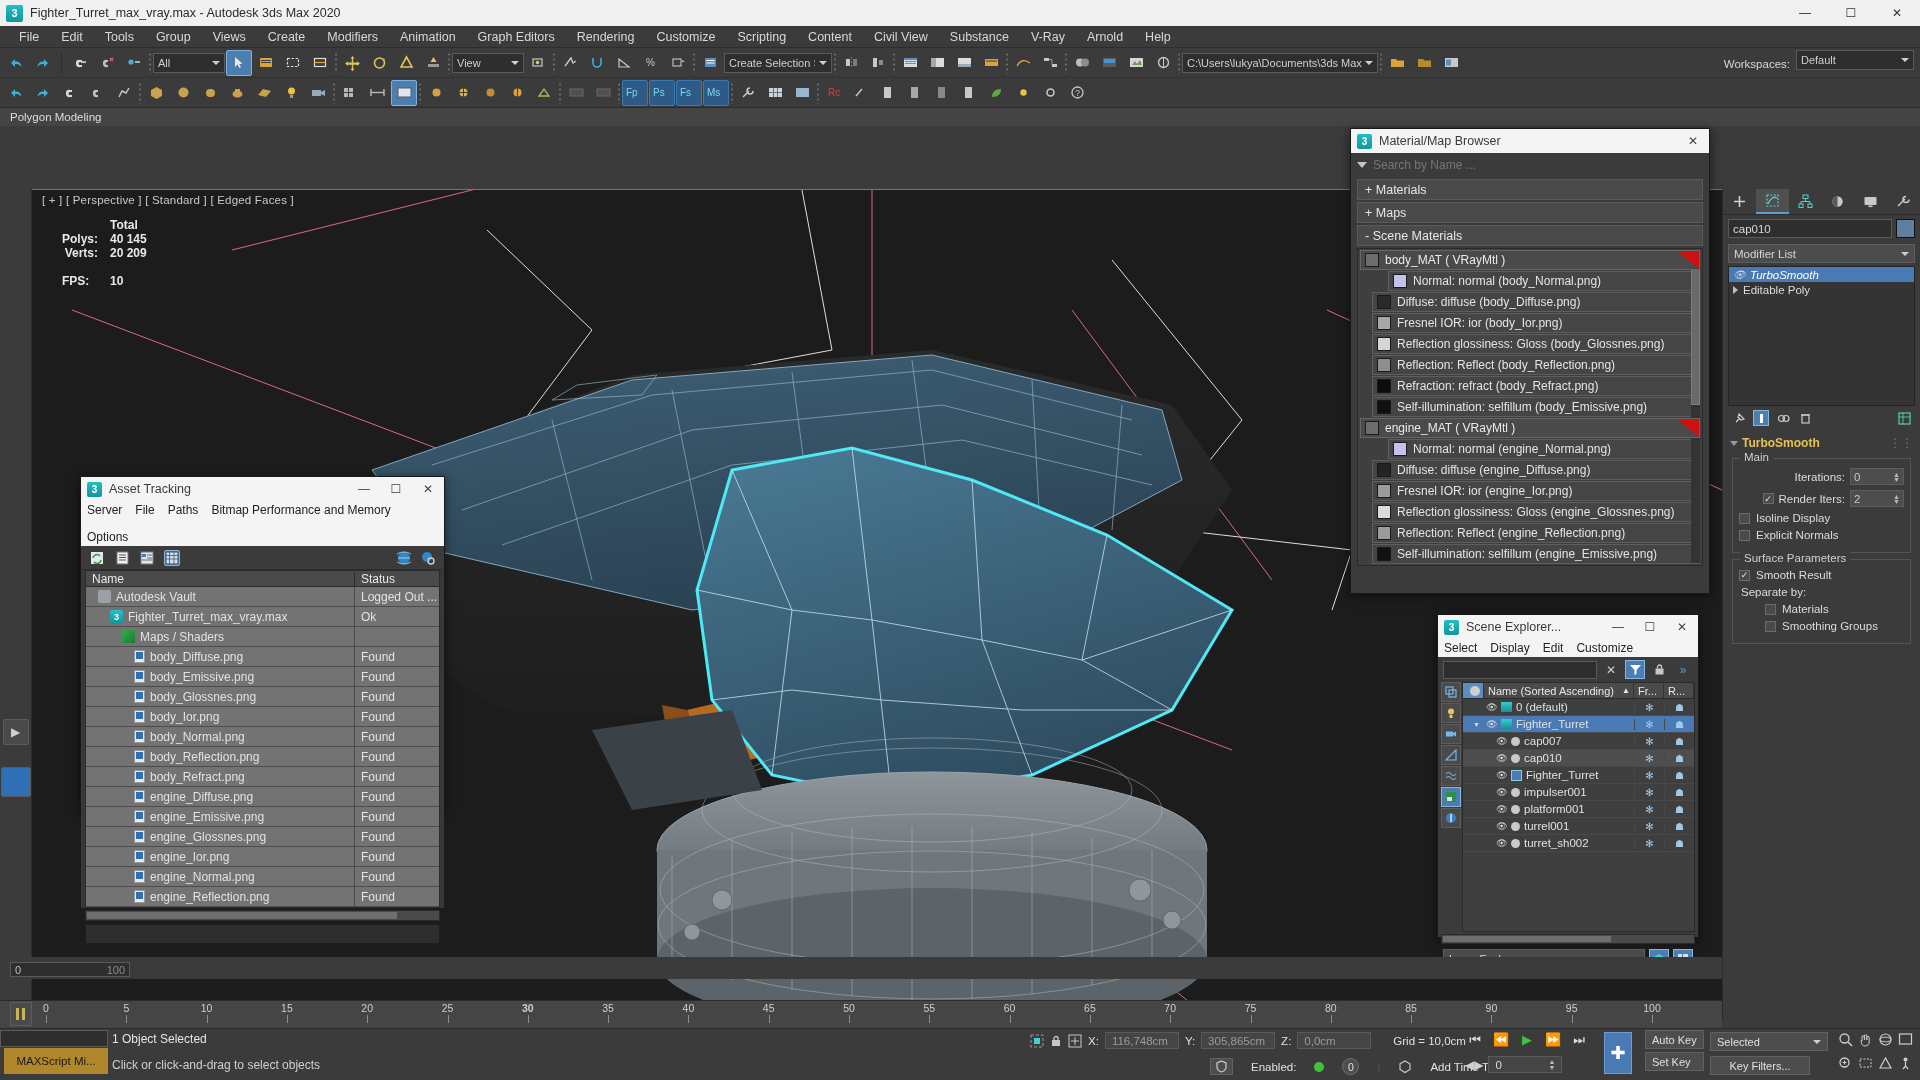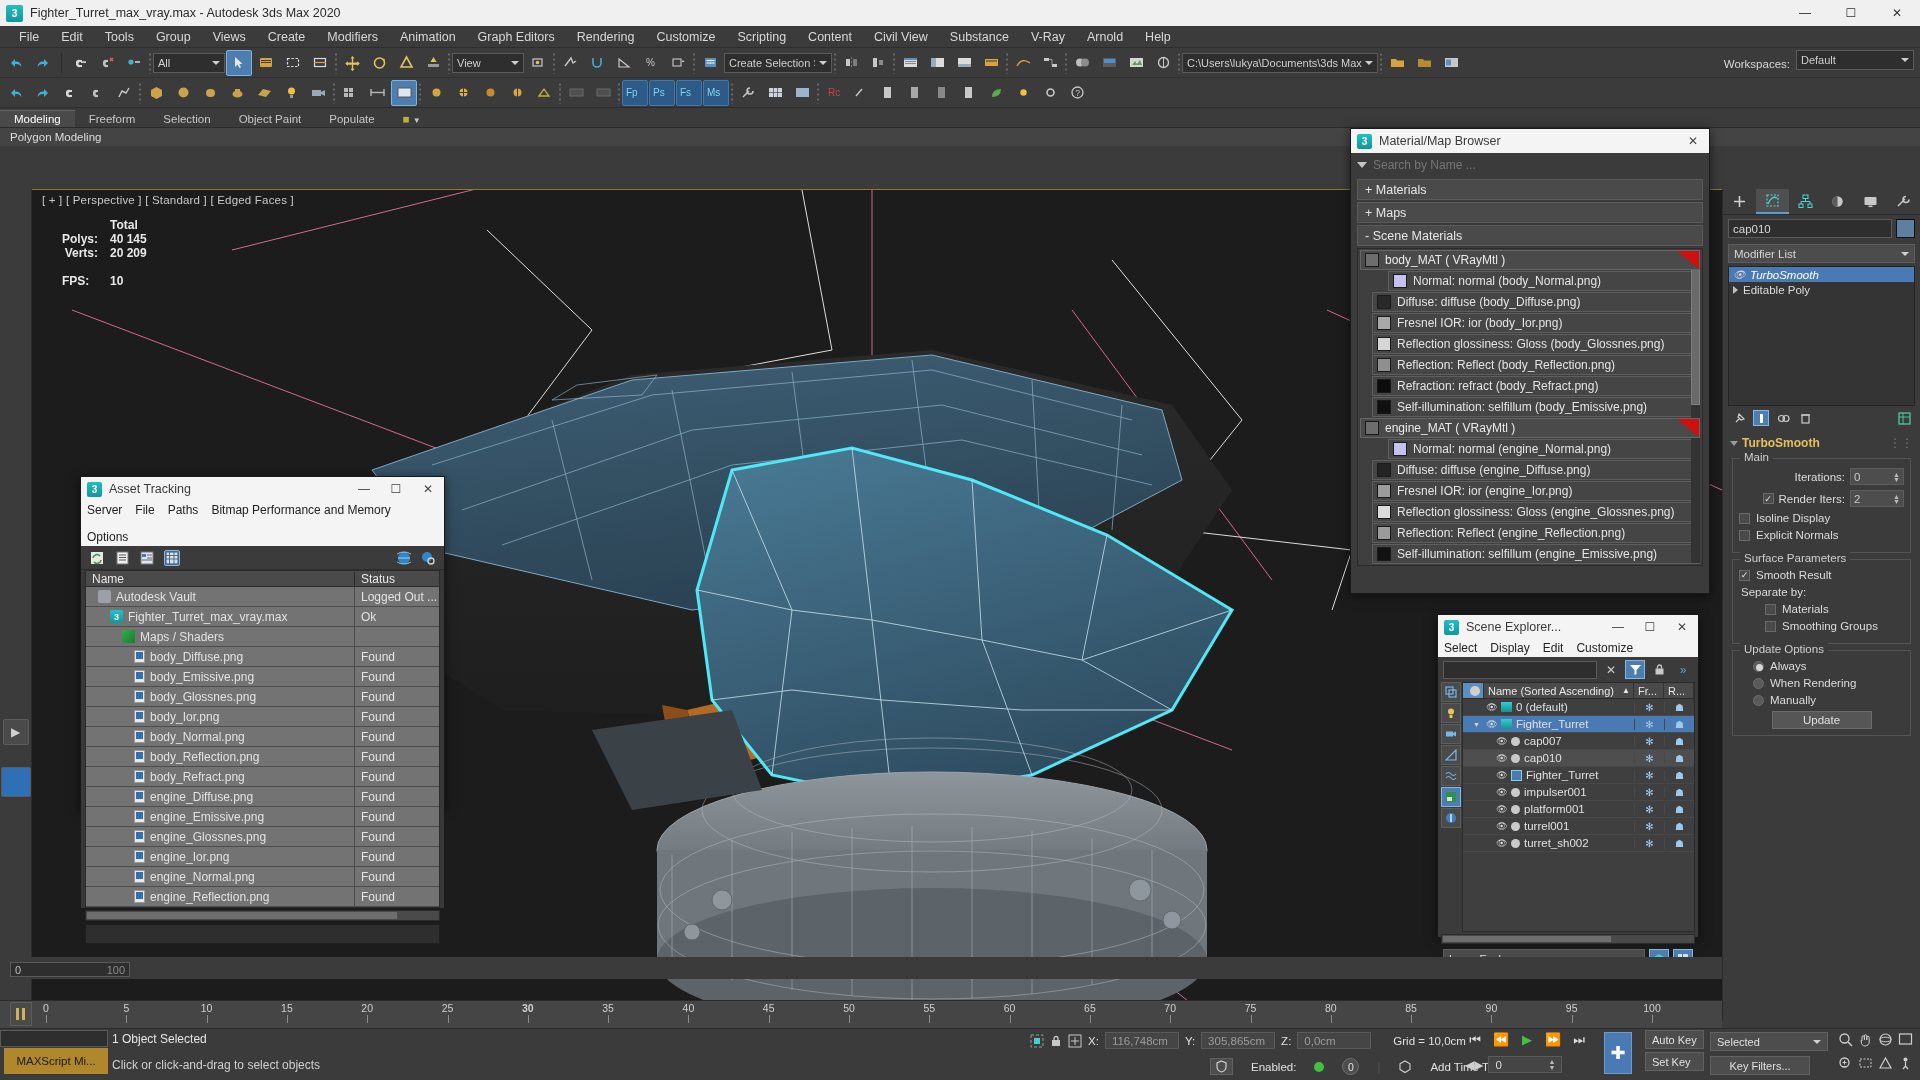--- a/index.html
+++ b/index.html
@@ -695,28 +695,20 @@
       </div>
     <div class="ws">
       <span>Workspaces:</span>
       <span class="combo" style="width:118px">
         <span class="cv">Default</span>
           <span class="ar"></span>
       </span>
     </div>
   </div>
 
-  <div class="ribbon" id="ribbonTabs">
-      <div class="rtab active">Modeling</div>
-      <div class="rtab">Freeform</div>
-      <div class="rtab">Selection</div>
-      <div class="rtab">Object Paint</div>
-      <div class="rtab">Populate</div>
-      <div class="rtab"><span style="color:#c0b040">■</span> <span style="font-size:8px">▼</span></div>
-    </div>
   <div class="ribbon2">Polygon Modeling</div>
 
   <div class="leftstrip">
     <div class="ls-btn" style="margin-top:530px">▶</div>
     <div class="ls-btn" style="background:#2f6fb5;height:30px;width:30px;margin-top:22px"></div>
   </div>
 
   <div class="viewport">
     <svg width="1690" height="832" viewBox="0 0 1690 832" style="position:absolute;left:0;top:0">
       <defs>
@@ -1460,36 +1452,20 @@
         <div class="cbrow" style="margin-left:26px">
           <span class="cb"></span>
           <span>Materials</span>
         </div>
         <div class="cbrow" style="margin-left:26px">
           <span class="cb"></span>
           <span>Smoothing Groups</span>
         </div>
       </div>
 
-      <div class="grp">
-        <div class="gl">Update Options</div>
-        <div class="cbrow" style="margin-left:14px">
-          <span class="rb on"></span>
-          <span>Always</span>
-        </div>
-        <div class="cbrow" style="margin-left:14px">
-          <span class="rb"></span>
-          <span>When Rendering</span>
-        </div>
-        <div class="cbrow" style="margin-left:14px">
-          <span class="rb"></span>
-          <span>Manually</span>
-        </div>
-        <button class="btnSm">Update</button>
-      </div>
     </div>
   </div>
 
   <div class="timebar"></div>
   <div class="tb-frame">
     <span>0</span>
     <span style="margin-left:auto;color:#8a8a8a">100</span>
   </div>
   <div class="ruler" id="ruler">
       <div class="tick" style="left: 46px;"></div>

